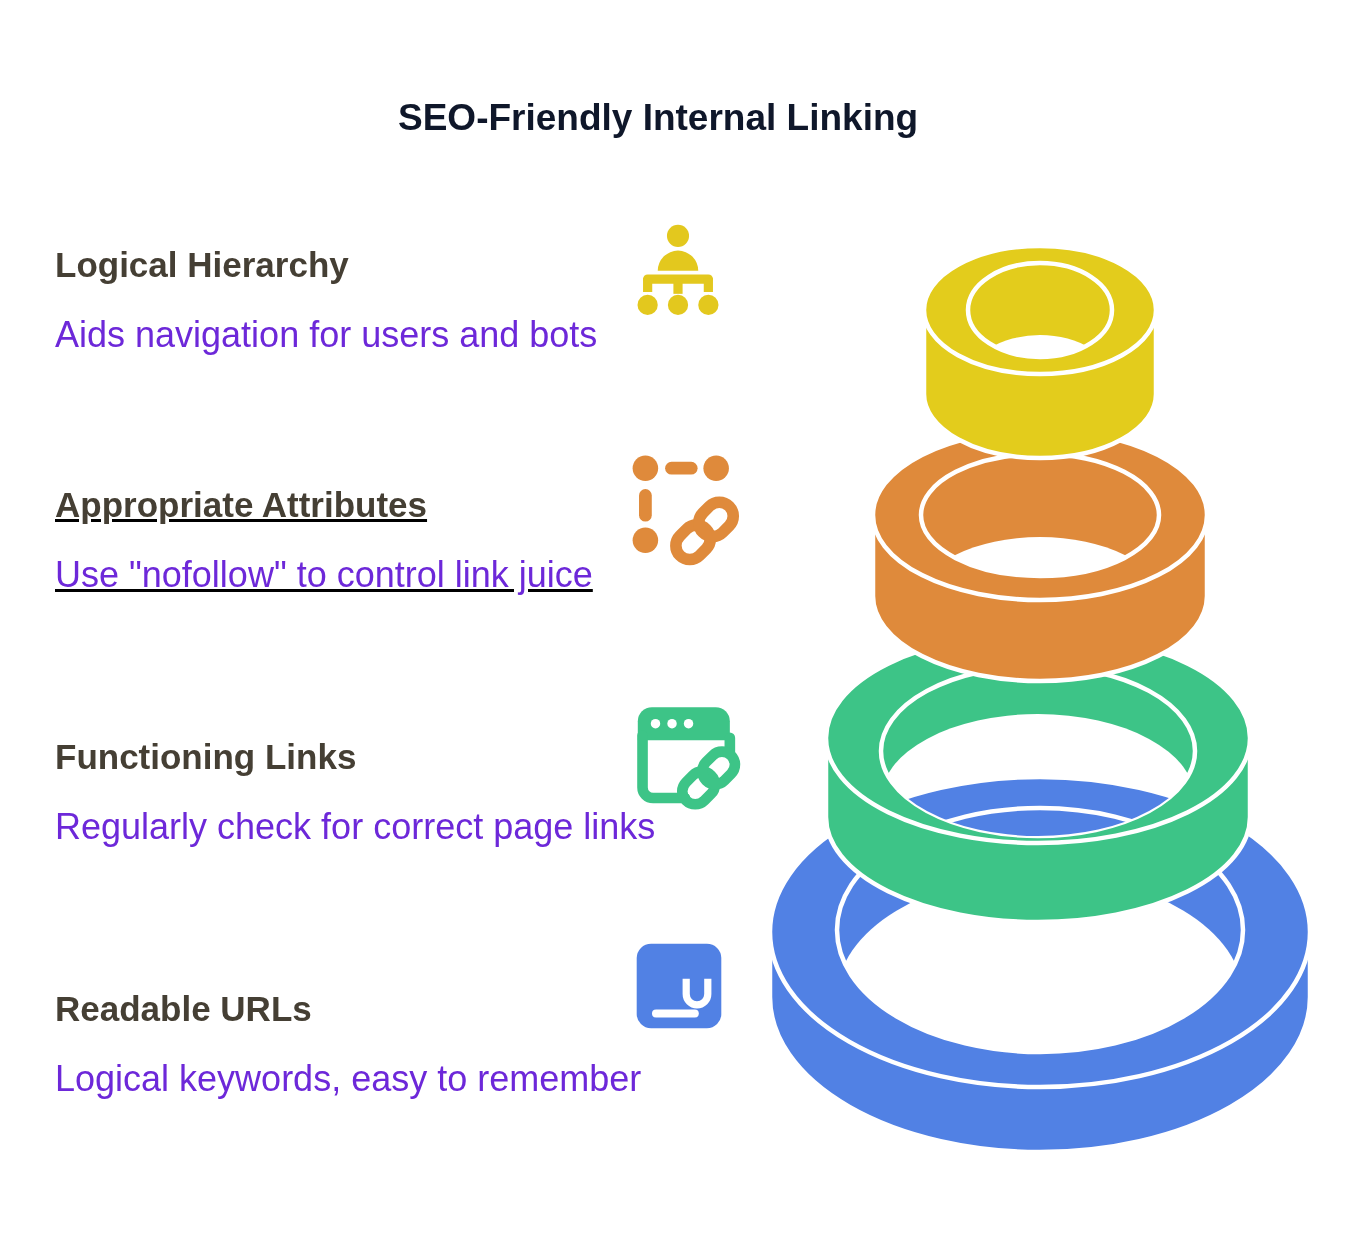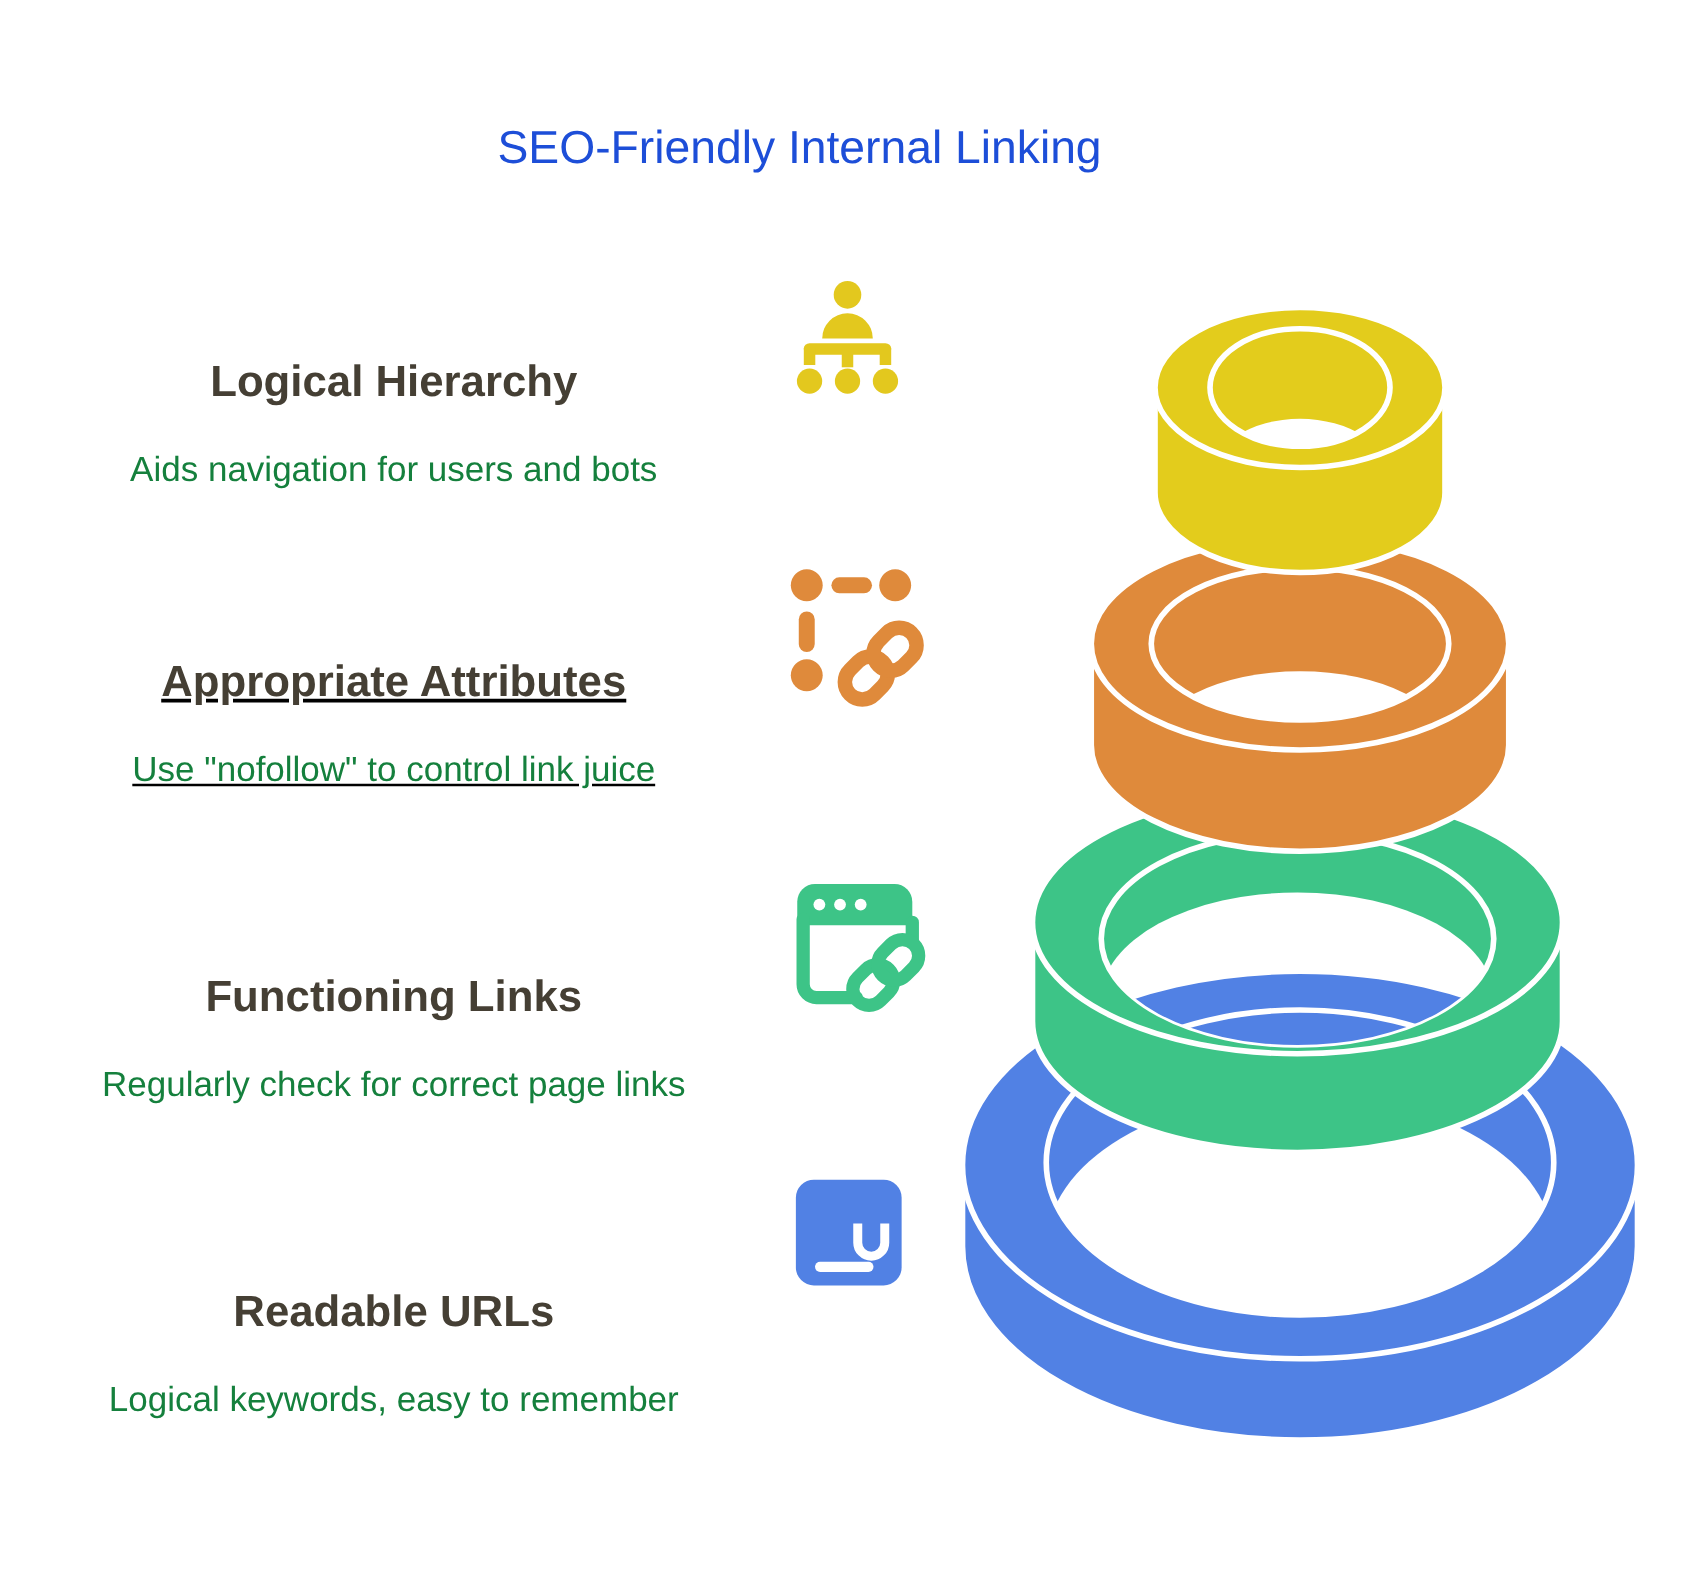--- a/index.html
+++ b/index.html
@@ -2,25 +2,25 @@
 <html><head>
 <meta charset="utf-8">
 <style>
   html,body{margin:0;padding:0;}
   body{
     width:1362px;height:1256px;position:relative;background:#ffffff;
     font-family:"Liberation Sans", sans-serif;overflow:hidden;
   }
   .page-title{
     position:absolute;left:398px;top:97px;margin:0;
-    font-size:37px;font-weight:normal;color:#1d4ed8;letter-spacing:0px;white-space:nowrap;
+    font-size:37px;font-weight:bold;color:#0f172a;letter-spacing:0px;white-space:nowrap;
   }
-  .item{position:absolute;left:55px;width:520px;text-align:center;margin-top:41px;}
+  .item{position:absolute;left:55px;width:520px;text-align:left;}
   .item h2{margin:0;font-size:35px;line-height:42px;font-weight:bold;color:#453f34;white-space:nowrap;}
-  .item p{margin:34px 0 0 0;font-size:28px;line-height:30px;color:#15803d;white-space:nowrap;}
+  .item p{margin:34px 0 0 0;font-size:36px;line-height:30px;color:#6d28d9;white-space:nowrap;}
   .item-1{top:244px;} .item-2{top:484px;text-decoration:underline;} .item-3{top:736px;} .item-4{top:988px;}
   .icon{position:absolute;}
   .icon svg{display:block;width:100%;height:100%;}
   .icon-1{left:632px;top:218px;width:92px;height:102px;}
   .icon-2{left:628px;top:450px;width:116px;height:120px;}
   .icon-3{left:626px;top:692px;width:118px;height:120px;}
   .icon-4{left:634px;top:940px;width:90px;height:92px;}
   #pyramid{position:absolute;left:0;top:0;width:1362px;height:1256px;}
 </style>
 </head>

